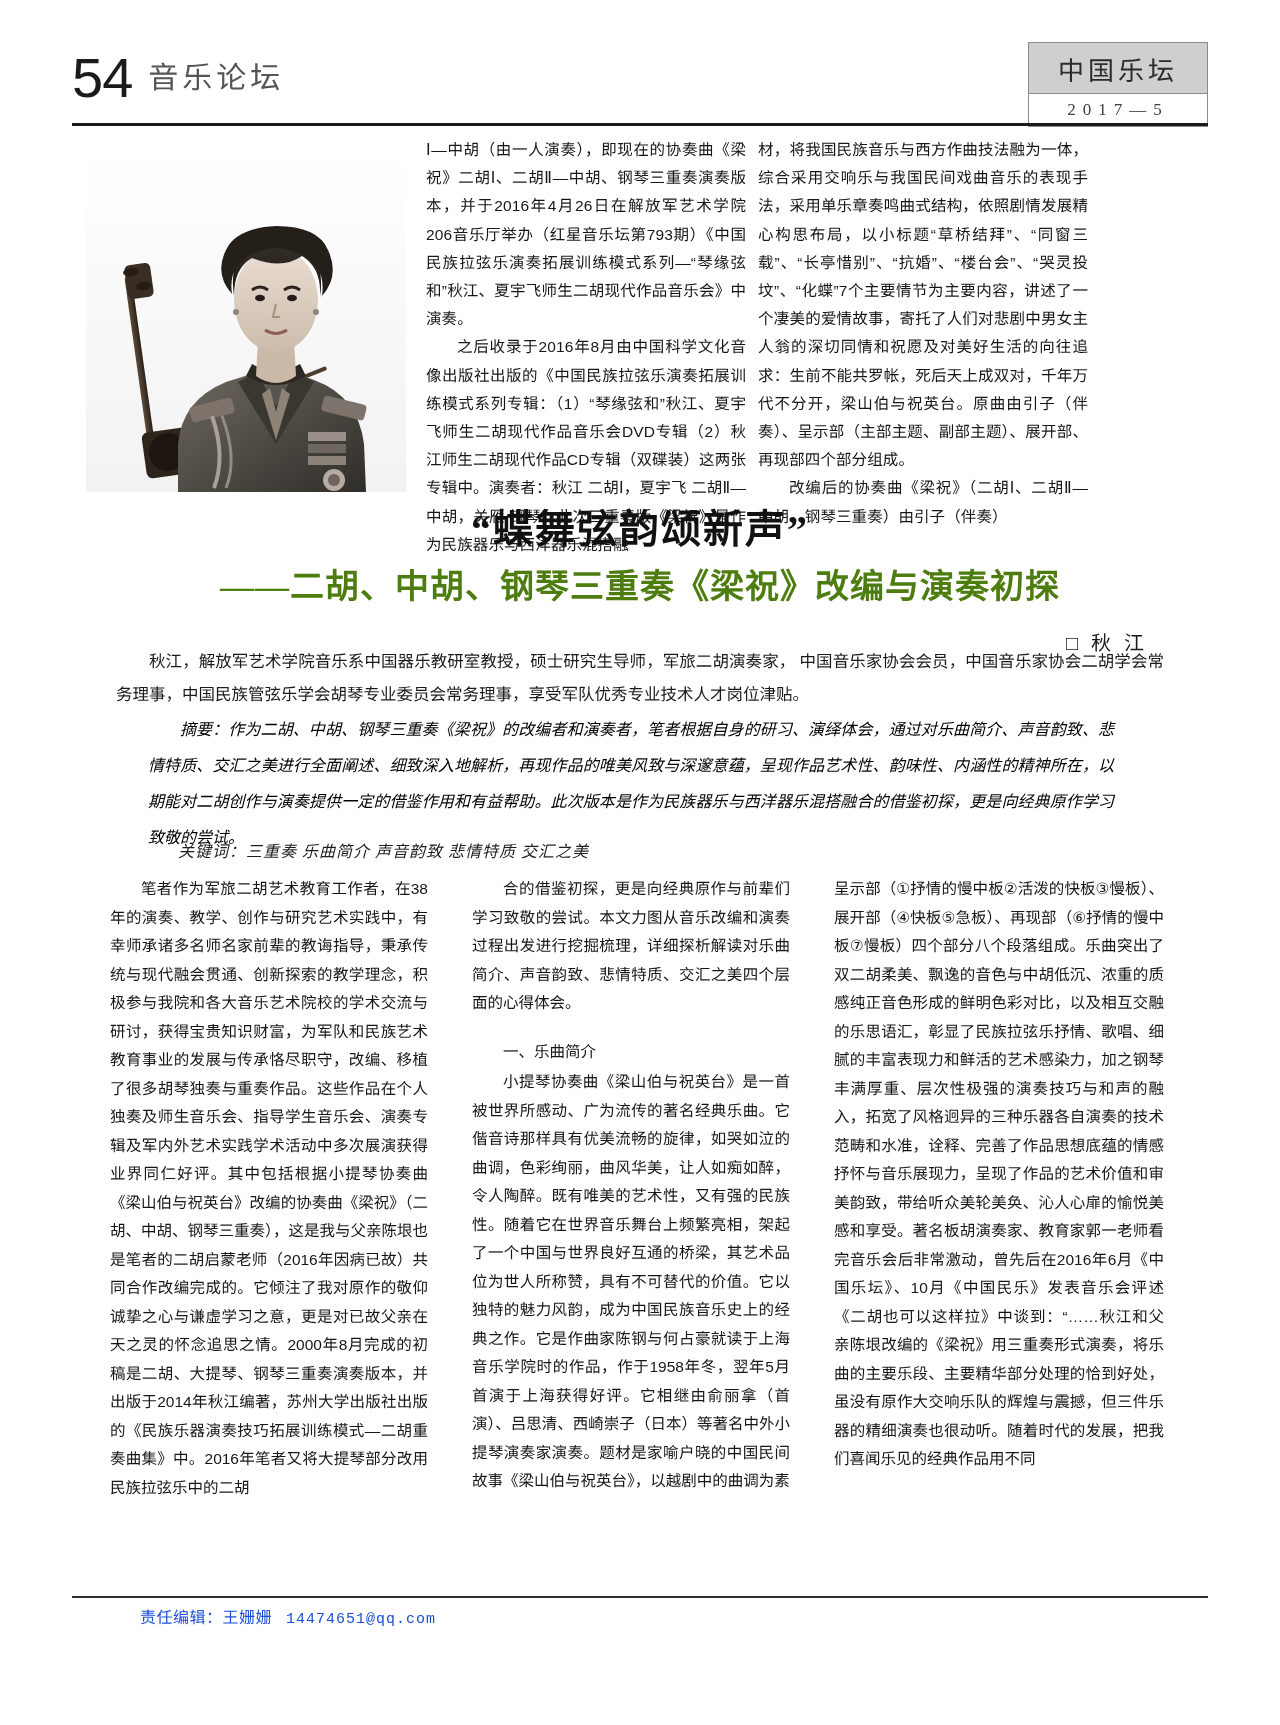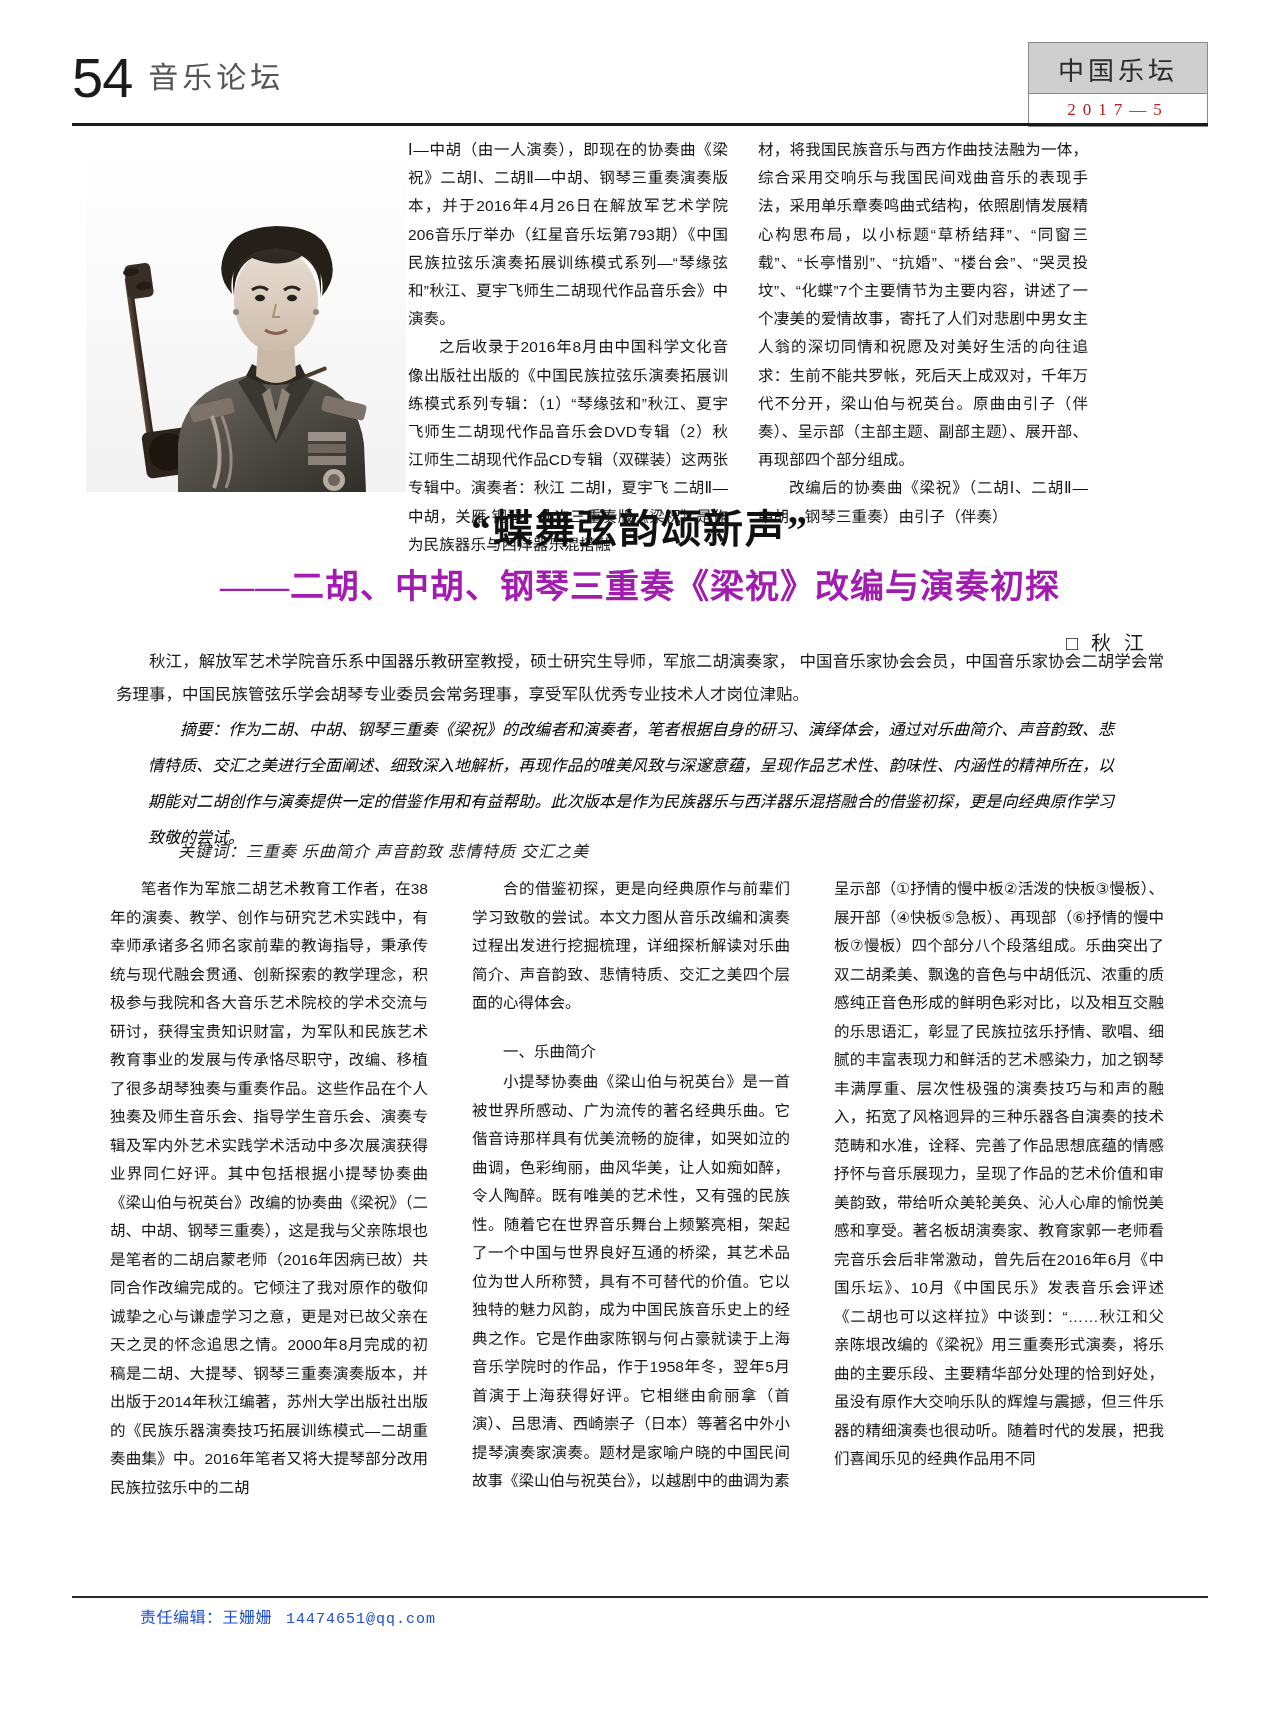--- a/index.html
+++ b/index.html
@@ -73,21 +73,21 @@
     font-family: "Liberation Serif", "DejaVu Serif", serif;
     border-bottom: 1px solid #8a8a8a;
   }
   .masthead-year {
     height: 32px;
     display: flex;
     align-items: center;
     justify-content: center;
     font-size: 17px;
     letter-spacing: 7px;
-    color: #b91c1c;
+    color: #404040;
     font-family: "Liberation Serif", serif;
     background: #ffffff;
   }
   .header-rule {
     position: absolute;
     left: 72px;
     top: 123px;
     width: 1136px;
     height: 0;
     border-top: 3px solid #1a1a1a;
@@ -116,21 +116,21 @@
     top: 0;
     width: 320px;
     font-size: 15.5px;
     line-height: 1.82;
     text-align: justify;
     text-justify: inter-ideograph;
     letter-spacing: 0.1px;
     color: #161616;
     font-family: "Liberation Sans", "DejaVu Sans", sans-serif;
   }
-  .topcol.c2 { left: 336px; }
+  .topcol.c2 { left: 354px; }
   .topcol.c3 { left: 686px; width: 330px; }
   .topcol p { margin: 0 0 0 0; }
   .topcol p + p { text-indent: 2em; }
 
   
   .title-block {
     position: absolute;
     left: 72px;
     top: 505px;
     width: 1136px;
@@ -143,21 +143,21 @@
     letter-spacing: 2px;
     color: #111;
     margin: 0;
     line-height: 1.25;
   }
   .art-subtitle {
     font-family: "Liberation Serif", "DejaVu Serif", serif;
     font-size: 34px;
     font-weight: bold;
     letter-spacing: 1px;
-    color: #a21caf;
+    color: #4d7c0f;
     margin: 10px 0 0 0;
     line-height: 1.3;
   }
   .byline {
     margin: 18px 60px 0 0;
     text-align: right;
     font-size: 20px;
     letter-spacing: 4px;
     font-family: "Liberation Serif", serif;
     color: #1a1a1a;

